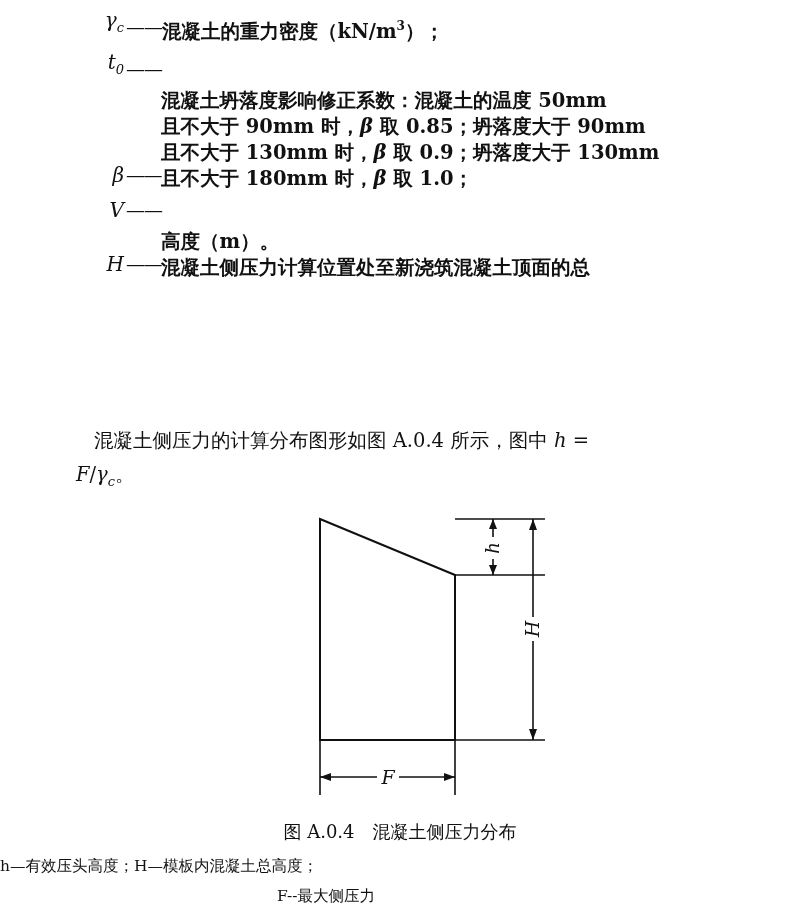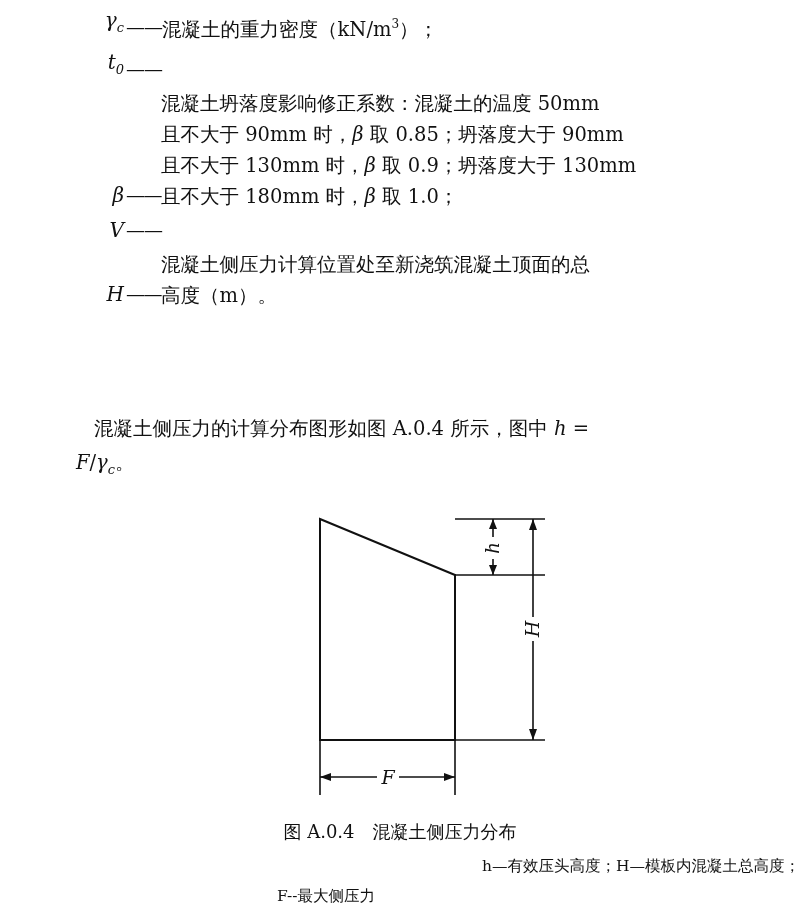--- a/index.html
+++ b/index.html
@@ -53,32 +53,33 @@
     font-size: 19px;
     line-height: 33px;
     letter-spacing: -1px;
     white-space: nowrap;
     padding-left: 2px;
   }
   .dash.short { letter-spacing: -1.5px; }
   .body {
     flex: 1 1 auto;
     font-size: 19.5px;
-    line-height: 31px;
+    line-height: 26px;
+    font-weight: bold;
   }
   .body .ln { display: block; white-space: nowrap; }
   .it { font-style: italic; }
   .sub { font-size: 13px; vertical-align: sub; font-style: italic; }
   .sup { font-size: 12px; vertical-align: super; font-style: normal; }
 
   
   .para {
     position: absolute;
     left: 60px;
-    top: 412px;
+    top: 424px;
     width: 700px;
     font-size: 19.5px;
     line-height: 34px;
   }
   .para .l1 { display: block; text-indent: 34px; white-space: nowrap; }
   .para .l2 { display: block; white-space: nowrap; margin-left: 16px; }
 
   
   .figure {
     position: absolute;
@@ -93,21 +94,21 @@
     top: 820px;
     width: 800px;
     text-align: center;
     font-size: 18px;
   }
   .fignote1 {
     position: absolute;
     left: 0;
     top: 856px;
     width: 800px;
-    text-align: right;
+    text-align: left;
     font-size: 15.5px;
   }
   .fignote2 {
     position: absolute;
     left: 0;
     top: 886px;
     width: 652px;
     text-align: center;
     font-size: 15.5px;
   }
@@ -146,22 +147,22 @@
 
     <div class="defrow">
       <div class="sym"><i>V</i></div>
       <div class="dash">——</div>
     </div>
 
     <div class="defrow">
       <div class="sym"><i>H</i></div>
       <div class="dash short">——</div>
       <div class="body">
+        <span class="ln">高度（m）。</span>
         <span class="ln">混凝土侧压力计算位置处至新浇筑混凝土顶面的总</span>
-        <span class="ln">高度（m）。</span>
       </div>
     </div>
 
   </div>
 
   <div class="para">
     <span class="l1">混凝土侧压力的计算分布图形如图 A.0.4 所示，图中 <span class="it">h</span> =</span>
     <span class="l2"><span class="it">F</span>/<span class="it">γ</span><span class="sub">c</span>。</span>
   </div>
 

